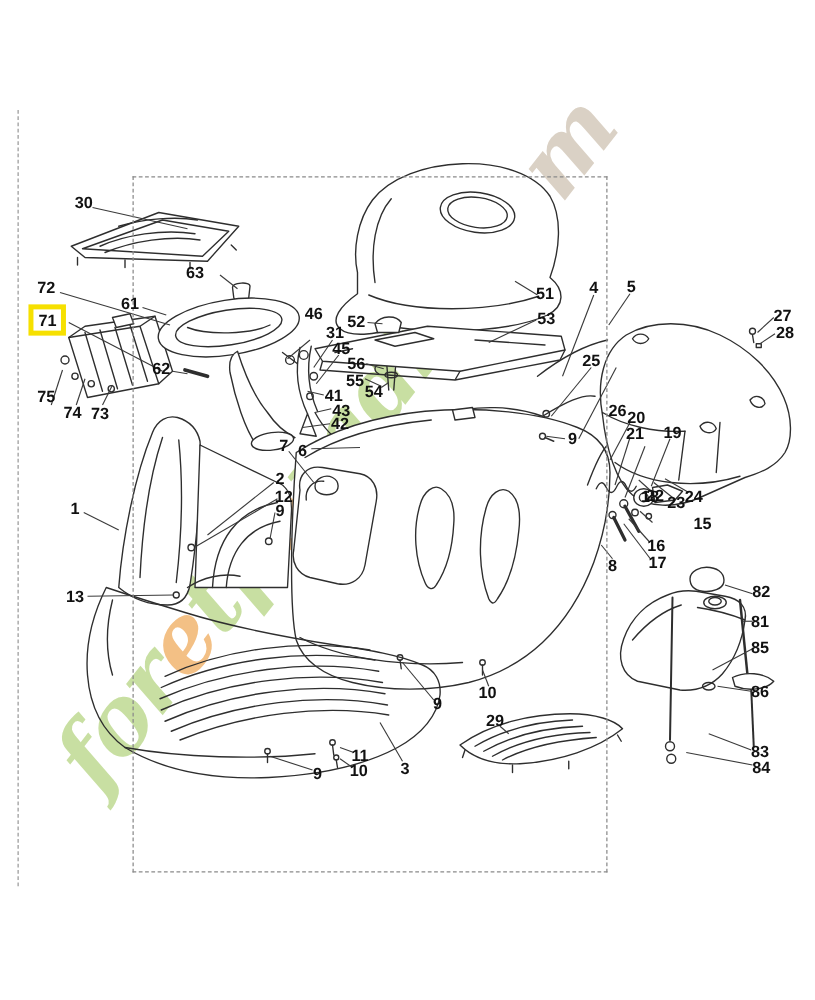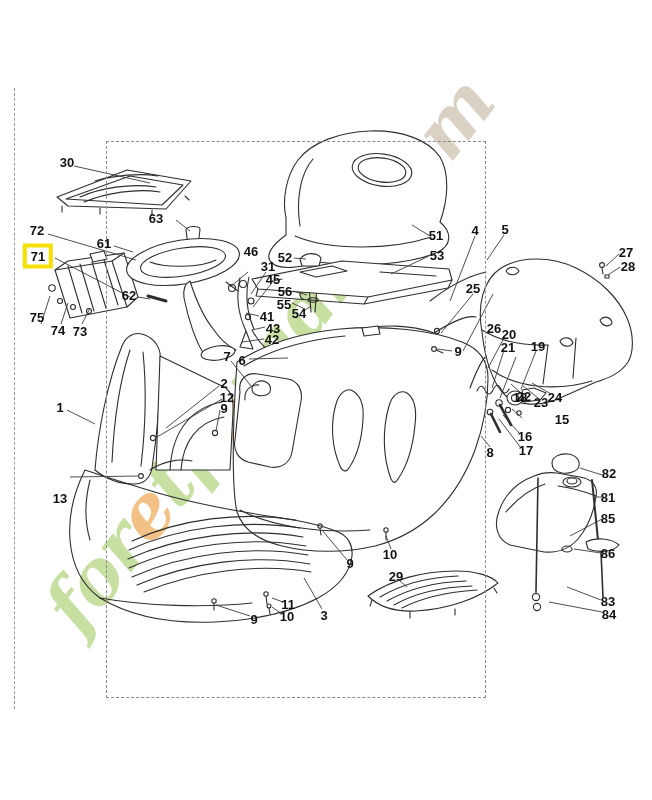--- a/index.html
+++ b/index.html
@@ -309,21 +309,21 @@
       <div class="callout" style="left: 527px; top: 419px; margin-left: 35px;">15</div>
       <div class="callout" style="left: 525px; top: 436px;">16</div>
       <div class="callout" style="left: 526px; top: 450px;">17</div>
       <div class="callout" style="left: 490px; top: 452px;">8</div>
       <div class="callout" style="left: 227px; top: 356px;">7</div>
       <div class="callout" style="left: 242px; top: 360px;">6</div>
       <div class="callout" style="left: 224px; top: 383px;">2</div>
       <div class="callout" style="left: 227px; top: 397px;">12</div>
       <div class="callout" style="left: 224px; top: 408px;">9</div>
       <div class="callout" style="left: 60px; top: 407px;">1</div>
-      <div class="callout" style="left: 60px; top: 498px;">13</div>
+      <div class="callout" style="left: 60px; top: 477px;">13</div>
       <div class="callout" style="left: 609px; top: 473px;">82</div>
       <div class="callout" style="left: 608px; top: 497px;">81</div>
       <div class="callout" style="left: 608px; top: 518px;">85</div>
       <div class="callout" style="left: 608px; top: 553px;">86</div>
       <div class="callout" style="left: 608px; top: 601px;">83</div>
       <div class="callout" style="left: 609px; top: 614px;">84</div>
       <div class="callout" style="left: 390px; top: 554px;">10</div>
       <div class="callout" style="left: 396px; top: 576px;">29</div>
       <div class="callout" style="left: 350px; top: 563px;">9</div>
       <div class="callout" style="left: 288px; top: 604px;">11</div>

